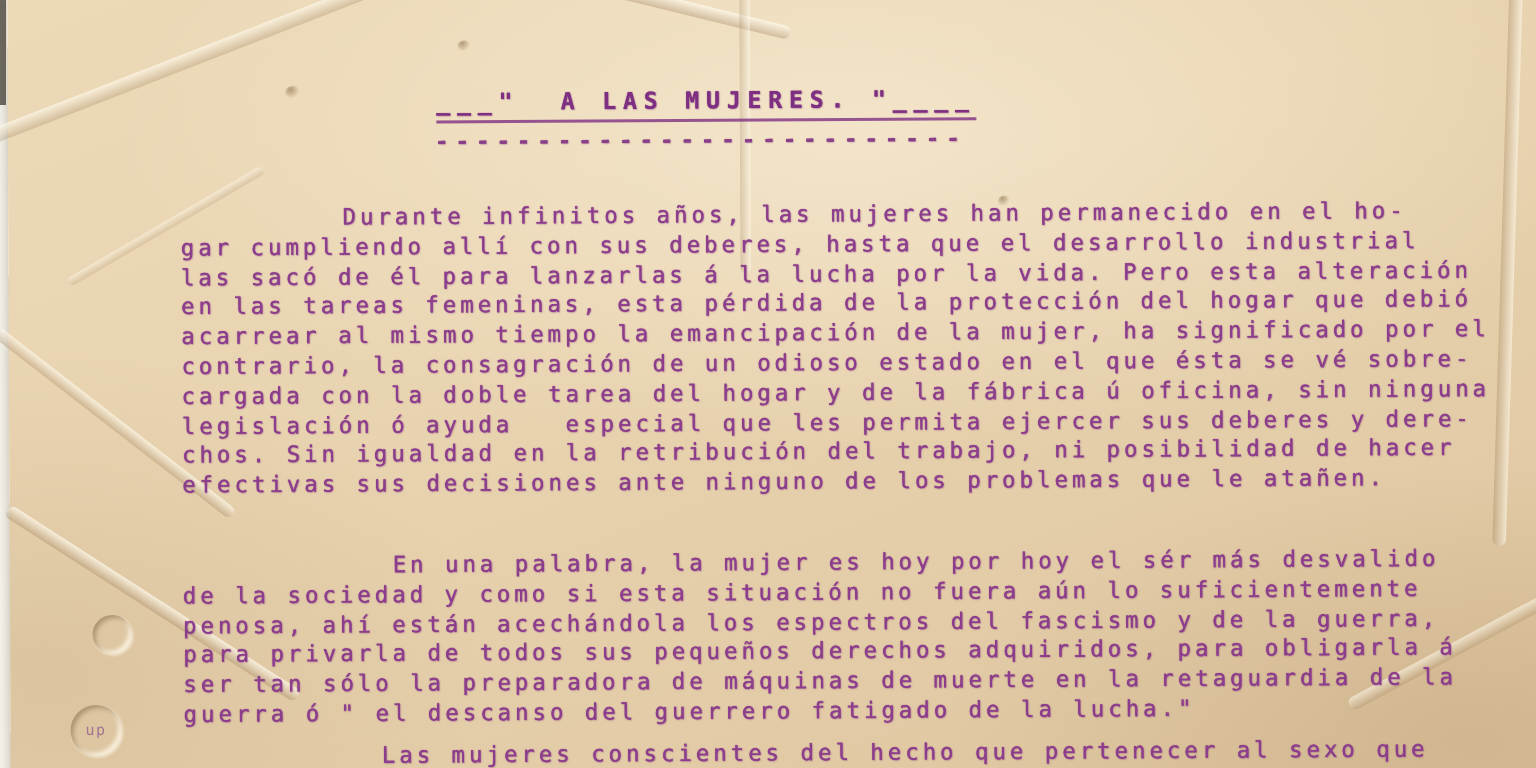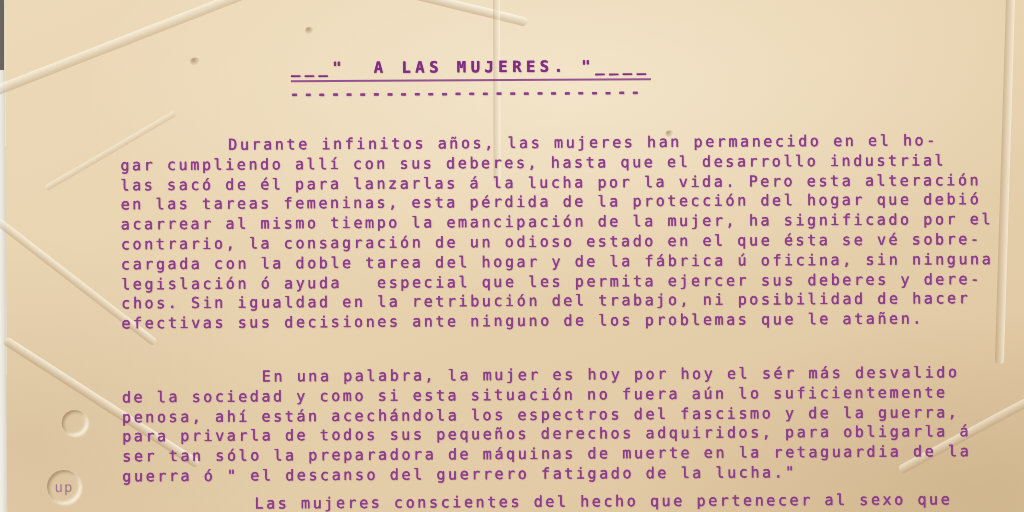--- a/index.html
+++ b/index.html
@@ -44,21 +44,21 @@
   .nick{position:absolute;border-radius:50%;background:radial-gradient(circle at 35% 30%,rgba(120,90,55,.5),rgba(230,210,175,.0) 70%);}
   .n1{left:185px;top:60px;width:10px;height:8px;}
   .n2{left:300px;top:30px;width:9px;height:7px;}
   .n3{left:660px;top:135px;width:8px;height:7px;}
   
   .seal{position:absolute;border-radius:50%;
     box-shadow:inset 2px 2px 3px rgba(120,90,55,.45), inset -2px -2px 3px rgba(255,250,235,.8), 1px 1px 2px rgba(255,250,235,.7);
     display:flex;align-items:center;justify-content:center;}
   .seal-a{left:55px;top:412px;width:26px;height:26px;}
   .seal-b{left:40px;top:472px;width:34px;height:34px;}
-  .seal-text{font-size:14px;color:#8d5a8a;opacity:.75;letter-spacing:1px;}
+  .seal-text{font-size:10px;color:#8d5a8a;opacity:.75;letter-spacing:1px;}
   
   .text-layer{
     position:absolute;left:0;top:0;width:1024px;height:512px;
     transform:rotate(-0.35deg);
     color:#8d3d8d;
     text-shadow:0 0 .7px rgba(125,45,125,.95), .5px .5px 1px rgba(125,45,125,.4);
   }
   .title{
     position:absolute;left:292px;top:58px;
     font-size:15.5px;font-weight:bold;letter-spacing:4.5px;white-space:pre;

